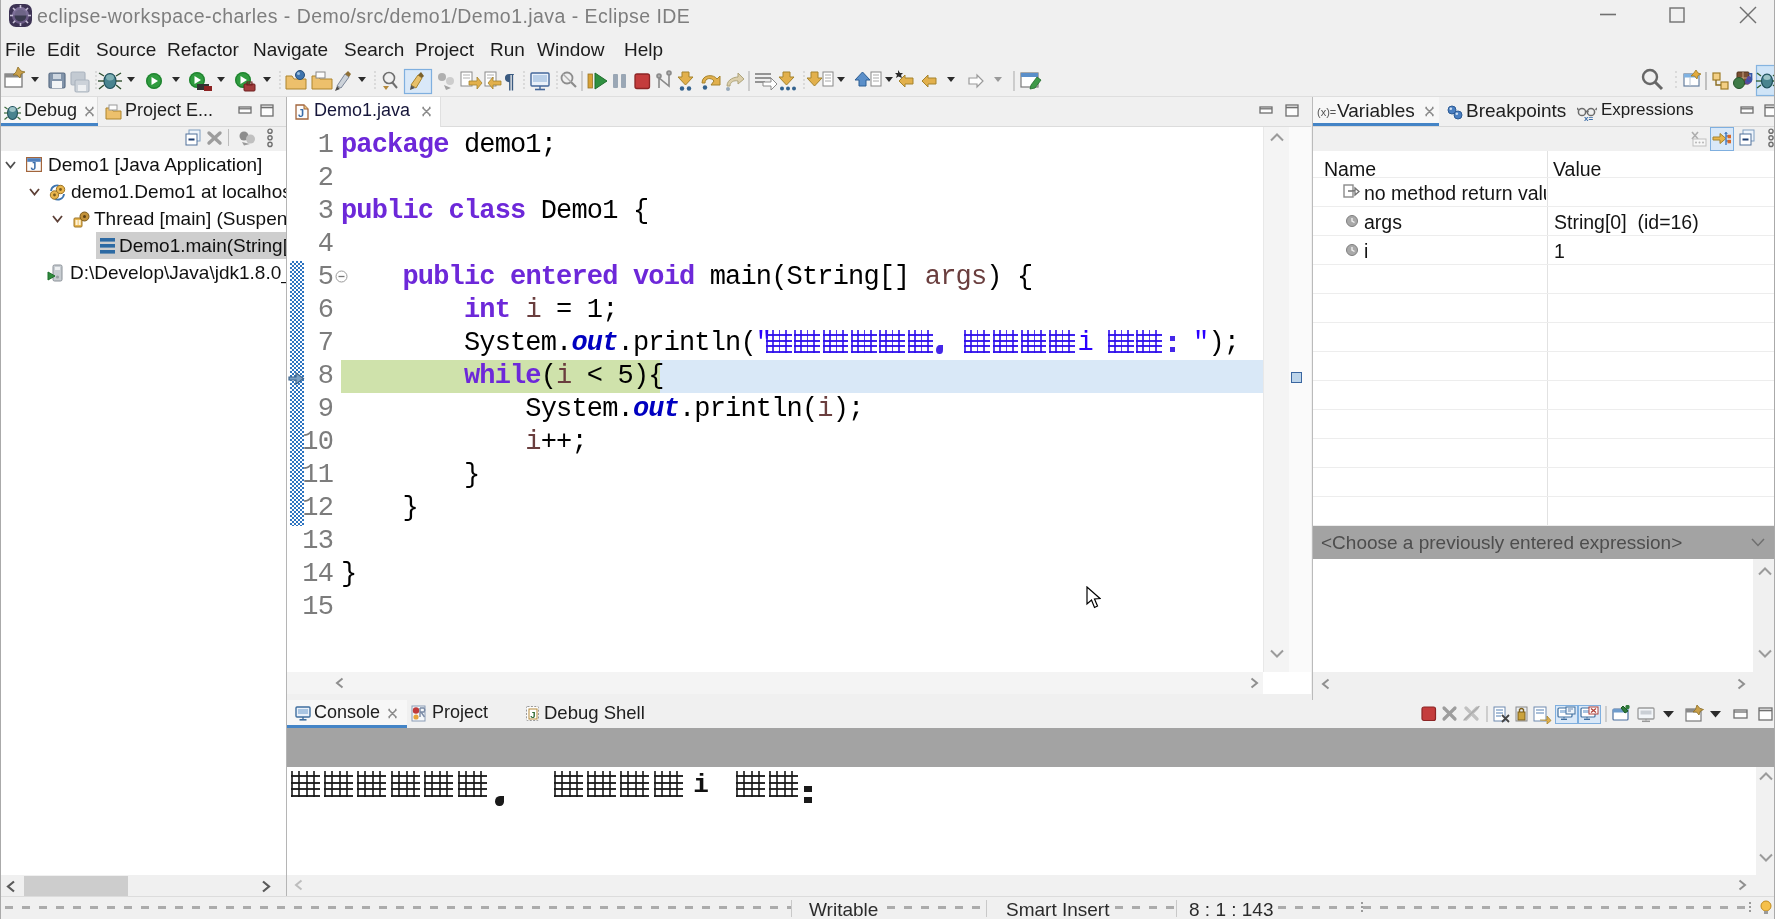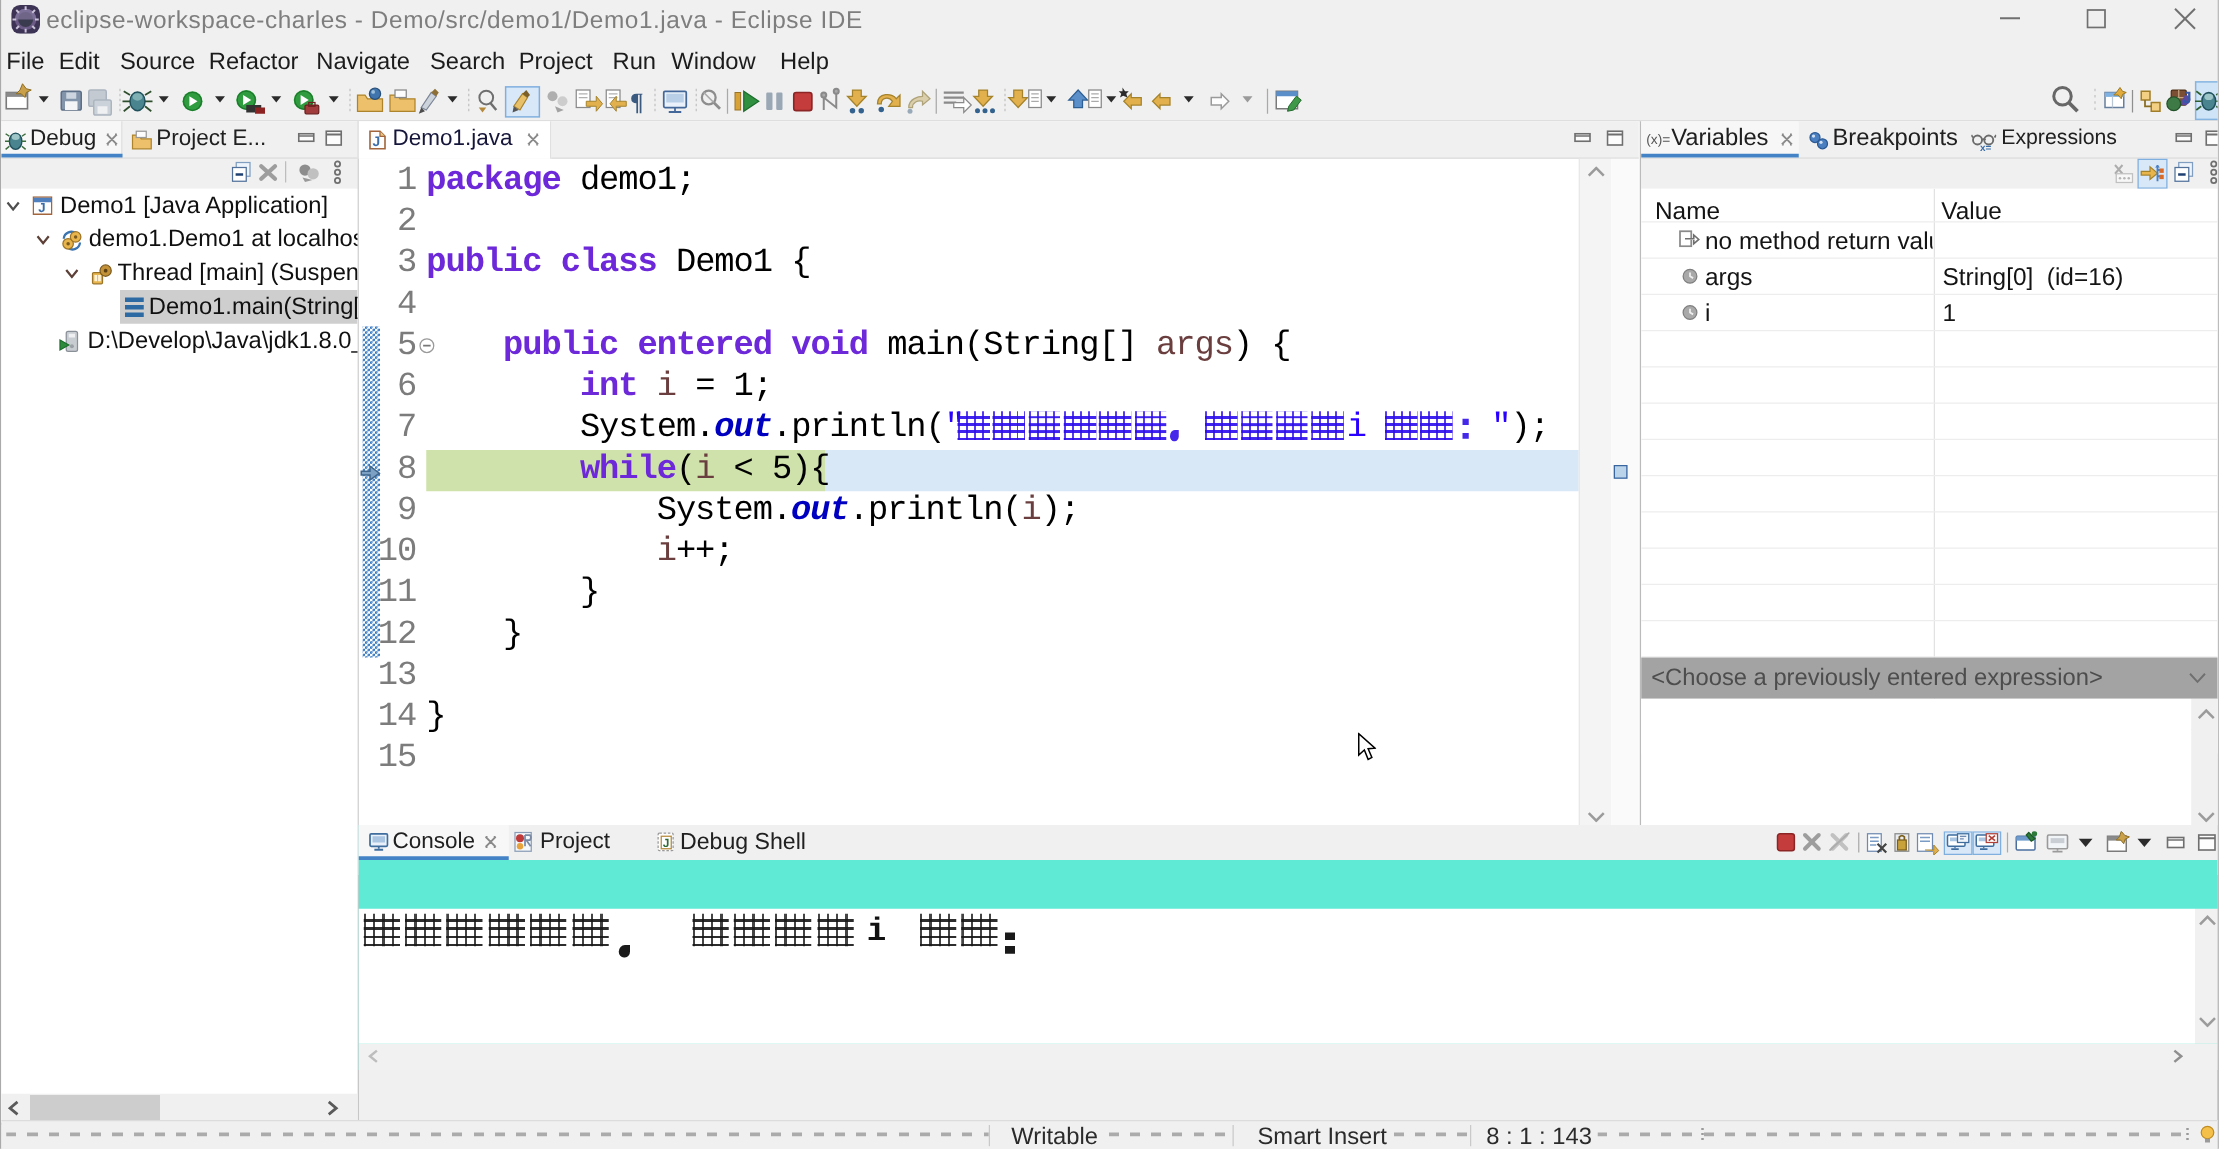--- a/index.html
+++ b/index.html
@@ -667,21 +667,21 @@
  <div class="abs" style="left:0;top:575px;width:464px;height:28px;background:#f0f0f0">
   <svg class="abs" style="left:7px;top:6px" width="11" height="12" viewBox="0 0 11 12">
         <path d="M8.5 1.5 L3 6 L8.5 10.5" fill="none" stroke="#8f8f8f" stroke-width="2"></path>
       </svg>
   <svg class="abs" style="left:423px;top:6px" width="11" height="12" viewBox="0 0 11 12">
         <path d="M2.5 1.5 L8 6 L2.5 10.5" fill="none" stroke="#8f8f8f" stroke-width="2"></path>
       </svg>
  </div>
 </div>
 
-<div class="abs" style="left:286px;top:660px;width:1489px;height:196px;background:#5eead4">
+<div class="abs" style="left:286px;top:700px;width:1489px;height:196px;background:#a3a3a3">
 
  <div class="abs" style="left:0;top:0;width:1489px;height:28px;background:#f0f0f0">
   <div class="abs" style="left:0;top:0;width:120px;height:28px;background:#f7f7f7"></div>
   <div class="abs" style="left:0;top:25px;width:120px;height:3px;background:#4484c6"></div>
   <svg class="abs" style="left:8px;top:6px" width="16" height="15" viewBox="0 0 16 15">
         <rect x="1" y="1" width="14" height="10" rx="1" fill="#eaf1fa" stroke="#3f6e9e" stroke-width="1.4"></rect>
         <rect x="3" y="3" width="10" height="5" fill="#a9c5e2"></rect>
         <line x1="8" y1="11" x2="8" y2="13" stroke="#3f6e9e" stroke-width="1.4"></line>
         <line x1="4.5" y1="13.8" x2="11.5" y2="13.8" stroke="#3f6e9e" stroke-width="1.6"></line>
       </svg>

